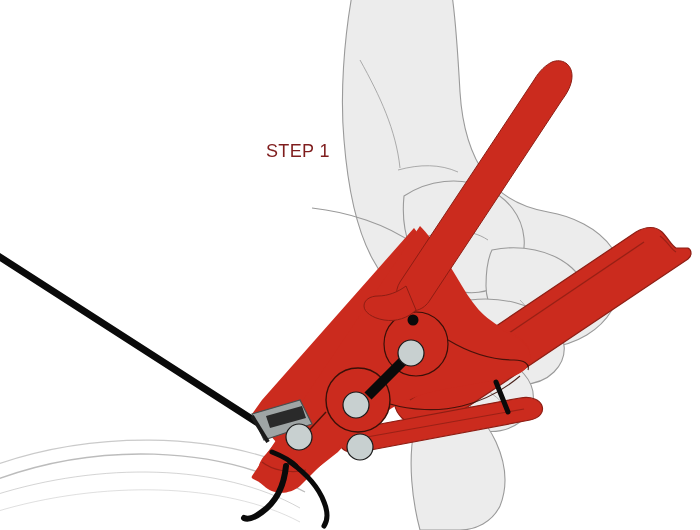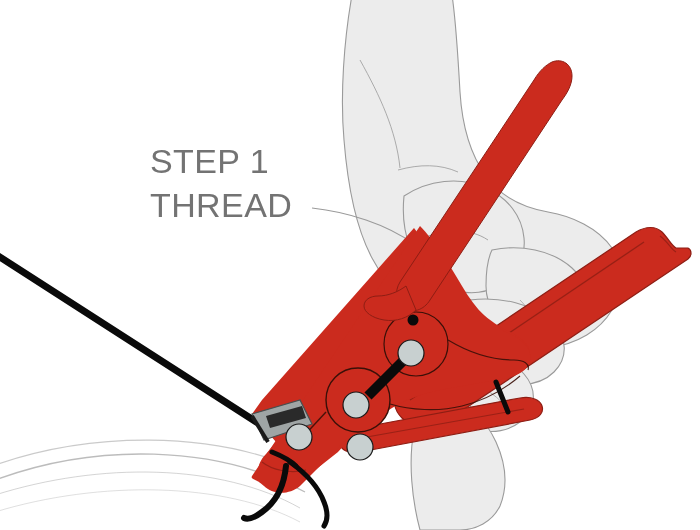--- a/index.html
+++ b/index.html
@@ -26,24 +26,24 @@
     top: 0;
     width: 700px;
     height: 530px;
     display: block;
   }
   .caption-block {
     position: absolute;
     left: 150px;
     top: 140px;
     width: 180px;
-    text-align: left;
+    text-align: right;
     line-height: 1.28;
-    color: #737373;
-    font-size: 34px;
+    color: #7f1d1d;
+    font-size: 18px;
     letter-spacing: 0.4px;
     user-select: none;
   }
   .caption-line {
     display: block;
     white-space: nowrap;
   }
 </style>
 </head>
 <body>
@@ -242,16 +242,15 @@
       <circle cx="360" cy="447" r="13" fill="#C8D0D0" stroke="#1A1A1A" stroke-width="1.2"></circle>
       <circle cx="299" cy="437" r="13" fill="#C8D0D0" stroke="#1A1A1A" stroke-width="1.2"></circle>
     </g>
 
     <circle cx="413" cy="320" r="5.5" fill="#0A0A0A"></circle>
 
   </svg>
 
   <div class="caption-block">
     <span class="caption-line">STEP 1</span>
-    <span class="caption-line">THREAD</span>
   </div>
 
 </div>
 
 </body></html>

